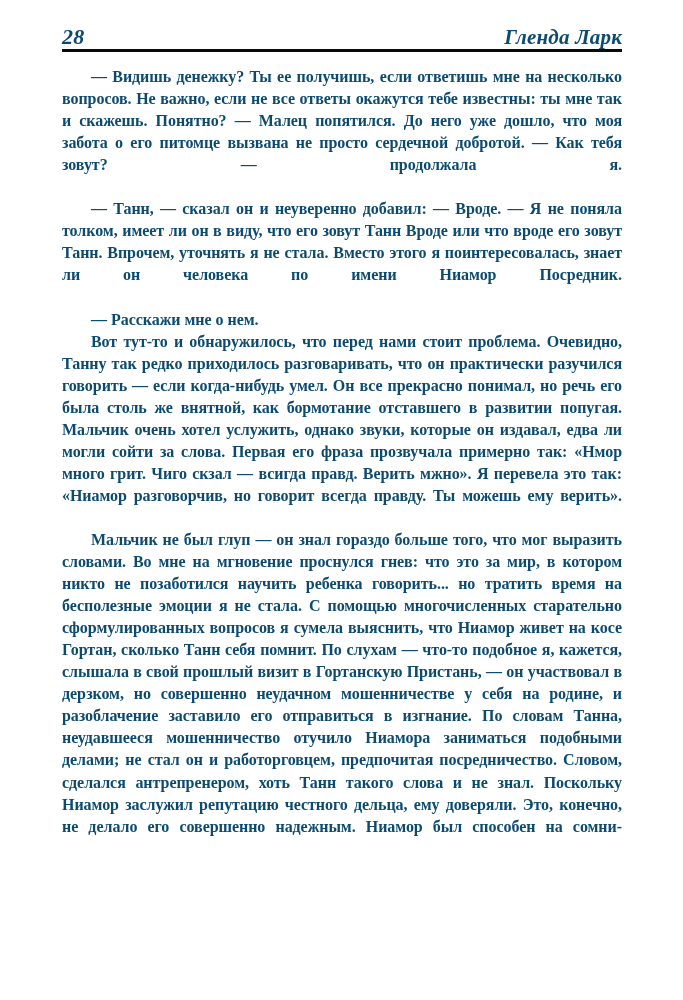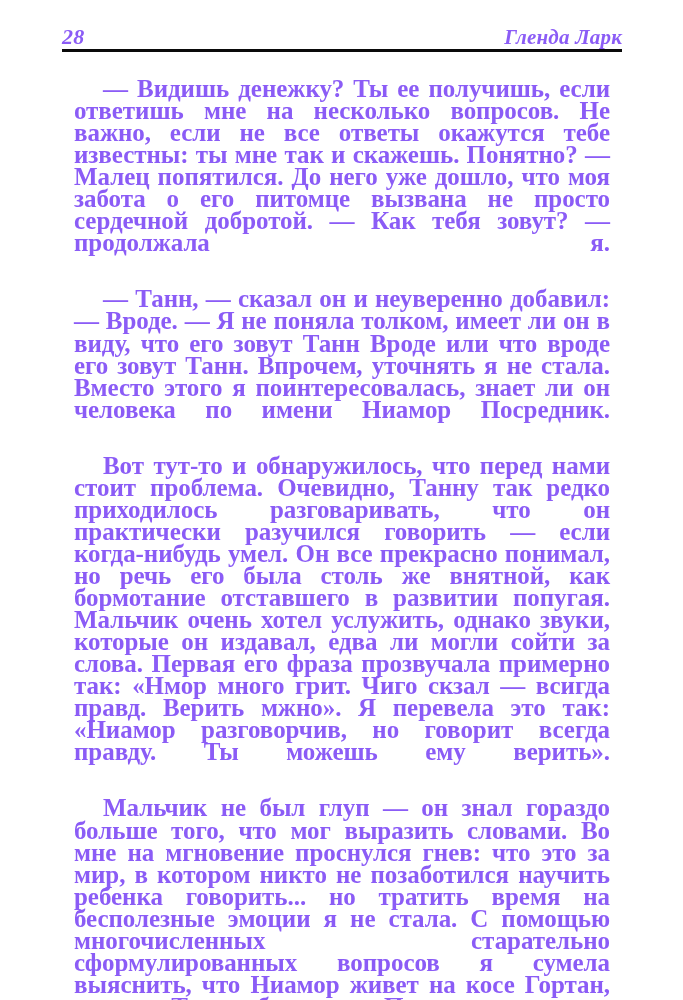--- a/index.html
+++ b/index.html
@@ -9,21 +9,21 @@
     background: #ffffff;
   }
 
   .page {
     position: relative;
     width: 683px;
     height: 1000px;
     background: #ffffff;
     overflow: hidden;
     font-family: "Liberation Serif", "DejaVu Serif", serif;
-    color: #8b5cf6;
+    color: #0c4a6e;
     -webkit-font-smoothing: none;
   }
 
   
   .running-head {
     position: absolute;
     top: 14px;
     left: 62px;
     width: 560px;
     height: 34px;
@@ -62,25 +62,25 @@
 
   
   .text-block {
     position: absolute;
     top: 66px;
     left: 62px;
     width: 560px;
   }
 
   p.para {
-    margin: 12px;
+    margin: 0;
     padding: 0;
     text-indent: 29px;
     text-align: justify;
-    font-size: 25px;
+    font-size: 16px;
     line-height: 22.05px;
     font-weight: bold;
     letter-spacing: -0.05px;
     word-spacing: 0.1px;
     hyphens: manual;
     -webkit-hyphens: manual;
   }
 
   
   p.para::after {
@@ -101,17 +101,18 @@
   <div class="running-head">
     <span class="folio">28</span>
     <span class="author-name">Гленда Ларк</span>
   </div>
 
   <div class="head-rule"></div>
 
   <div class="text-block">
     <p class="para">— Видишь денежку? Ты ее получишь, если ответишь мне на несколько вопросов. Не важно, если не все ответы окажутся тебе известны: ты мне так и скажешь. Понятно? — Малец попятился. До него уже дошло, что моя забота о его питомце вызвана не просто сердечной добротой. — Как тебя зовут? — продолжала я.</p>
     <p class="para">— Танн, — сказал он и неуверенно добавил: — Вроде. — Я не поняла толком, имеет ли он в виду, что его зовут Танн Вроде или что вроде его зовут Танн. Впрочем, уточнять я не стала. Вместо этого я поинтересовалась, знает ли он человека по имени Ниамор Посредник.</p>
+    <p class="para flush-last">— Расскажи мне о нем.</p>
     <p class="para">Вот тут-то и обнаружилось, что перед нами стоит проблема. Очевидно, Танну так редко приходилось разговаривать, что он практически разучился говорить — если когда-нибудь умел. Он все прекрасно понимал, но речь его была столь же внятной, как бормотание отставшего в развитии попугая. Мальчик очень хотел услужить, однако звуки, которые он издавал, едва ли могли сойти за слова. Первая его фраза прозвучала примерно так: «Нмор много грит. Чиго скзал — всигда правд. Верить мжно». Я перевела это так: «Ниамор разговорчив, но говорит всегда правду. Ты можешь ему верить».</p>
     <p class="para">Мальчик не был глуп — он знал гораздо больше того, что мог выразить словами. Во мне на мгновение проснулся гнев: что это за мир, в котором никто не позаботился научить ребенка говорить... но тратить время на бесполезные эмоции я не стала. С помощью многочисленных старательно сформулированных вопросов я сумела выяснить, что Ниамор живет на косе Гортан, сколько Танн себя помнит. По слухам — что-то подобное я, кажется, слышала в свой прошлый визит в Гортанскую Пристань, — он участвовал в дерзком, но совершенно неудачном мошенничестве у себя на родине, и разоблачение заставило его отправиться в изгнание. По словам Танна, неудавшееся мошенничество отучило Ниамора заниматься подобными делами; не стал он и работорговцем, предпочитая посредничество. Словом, сделался антрепренером, хоть Танн такого слова и не знал. Поскольку Ниамор заслужил репутацию честного дельца, ему доверяли. Это, конечно, не делало его совершенно надежным. Ниамор был способен на сомни-</p>
   </div>
 
 </div>
 
 </body></html>

